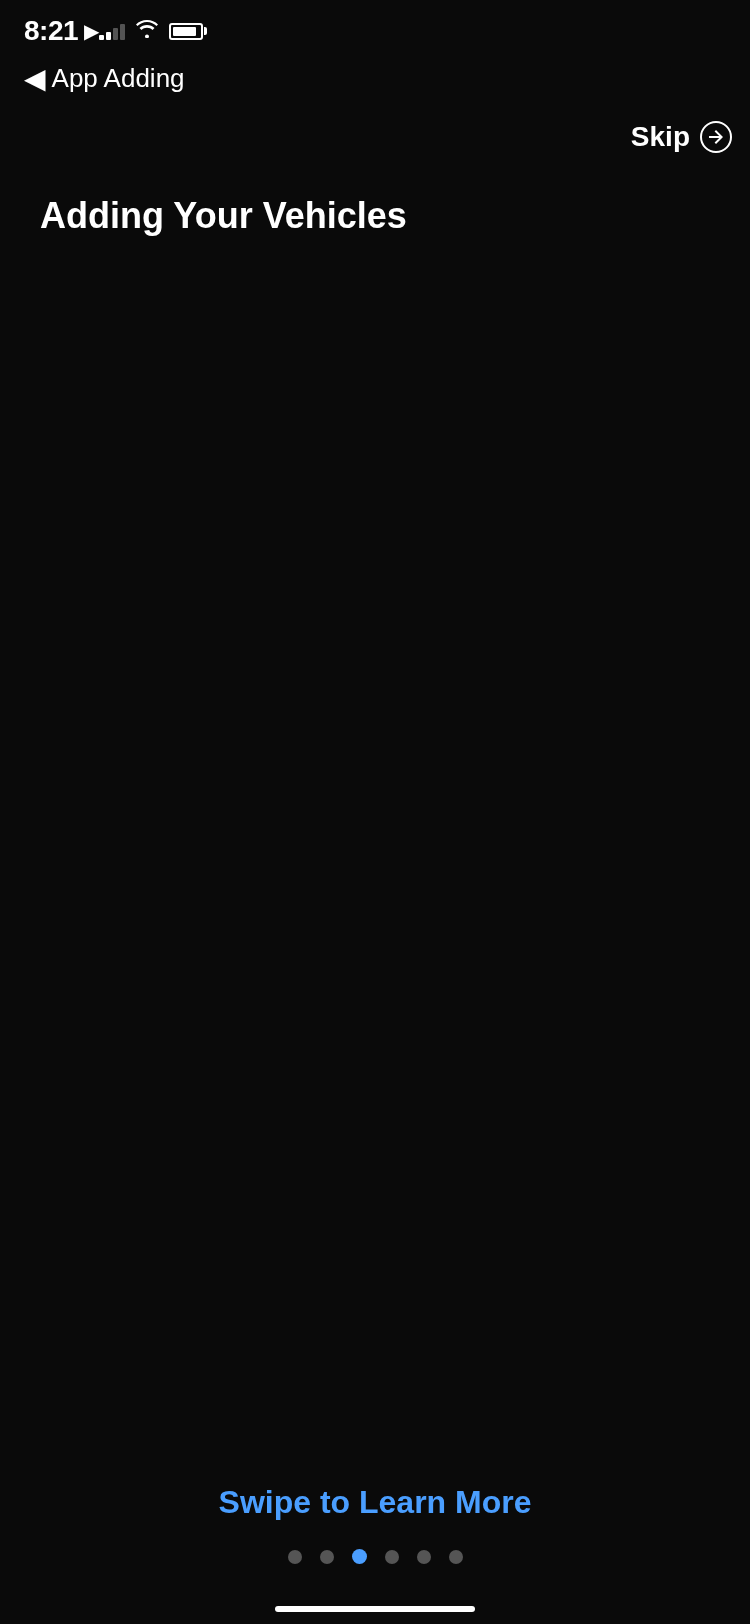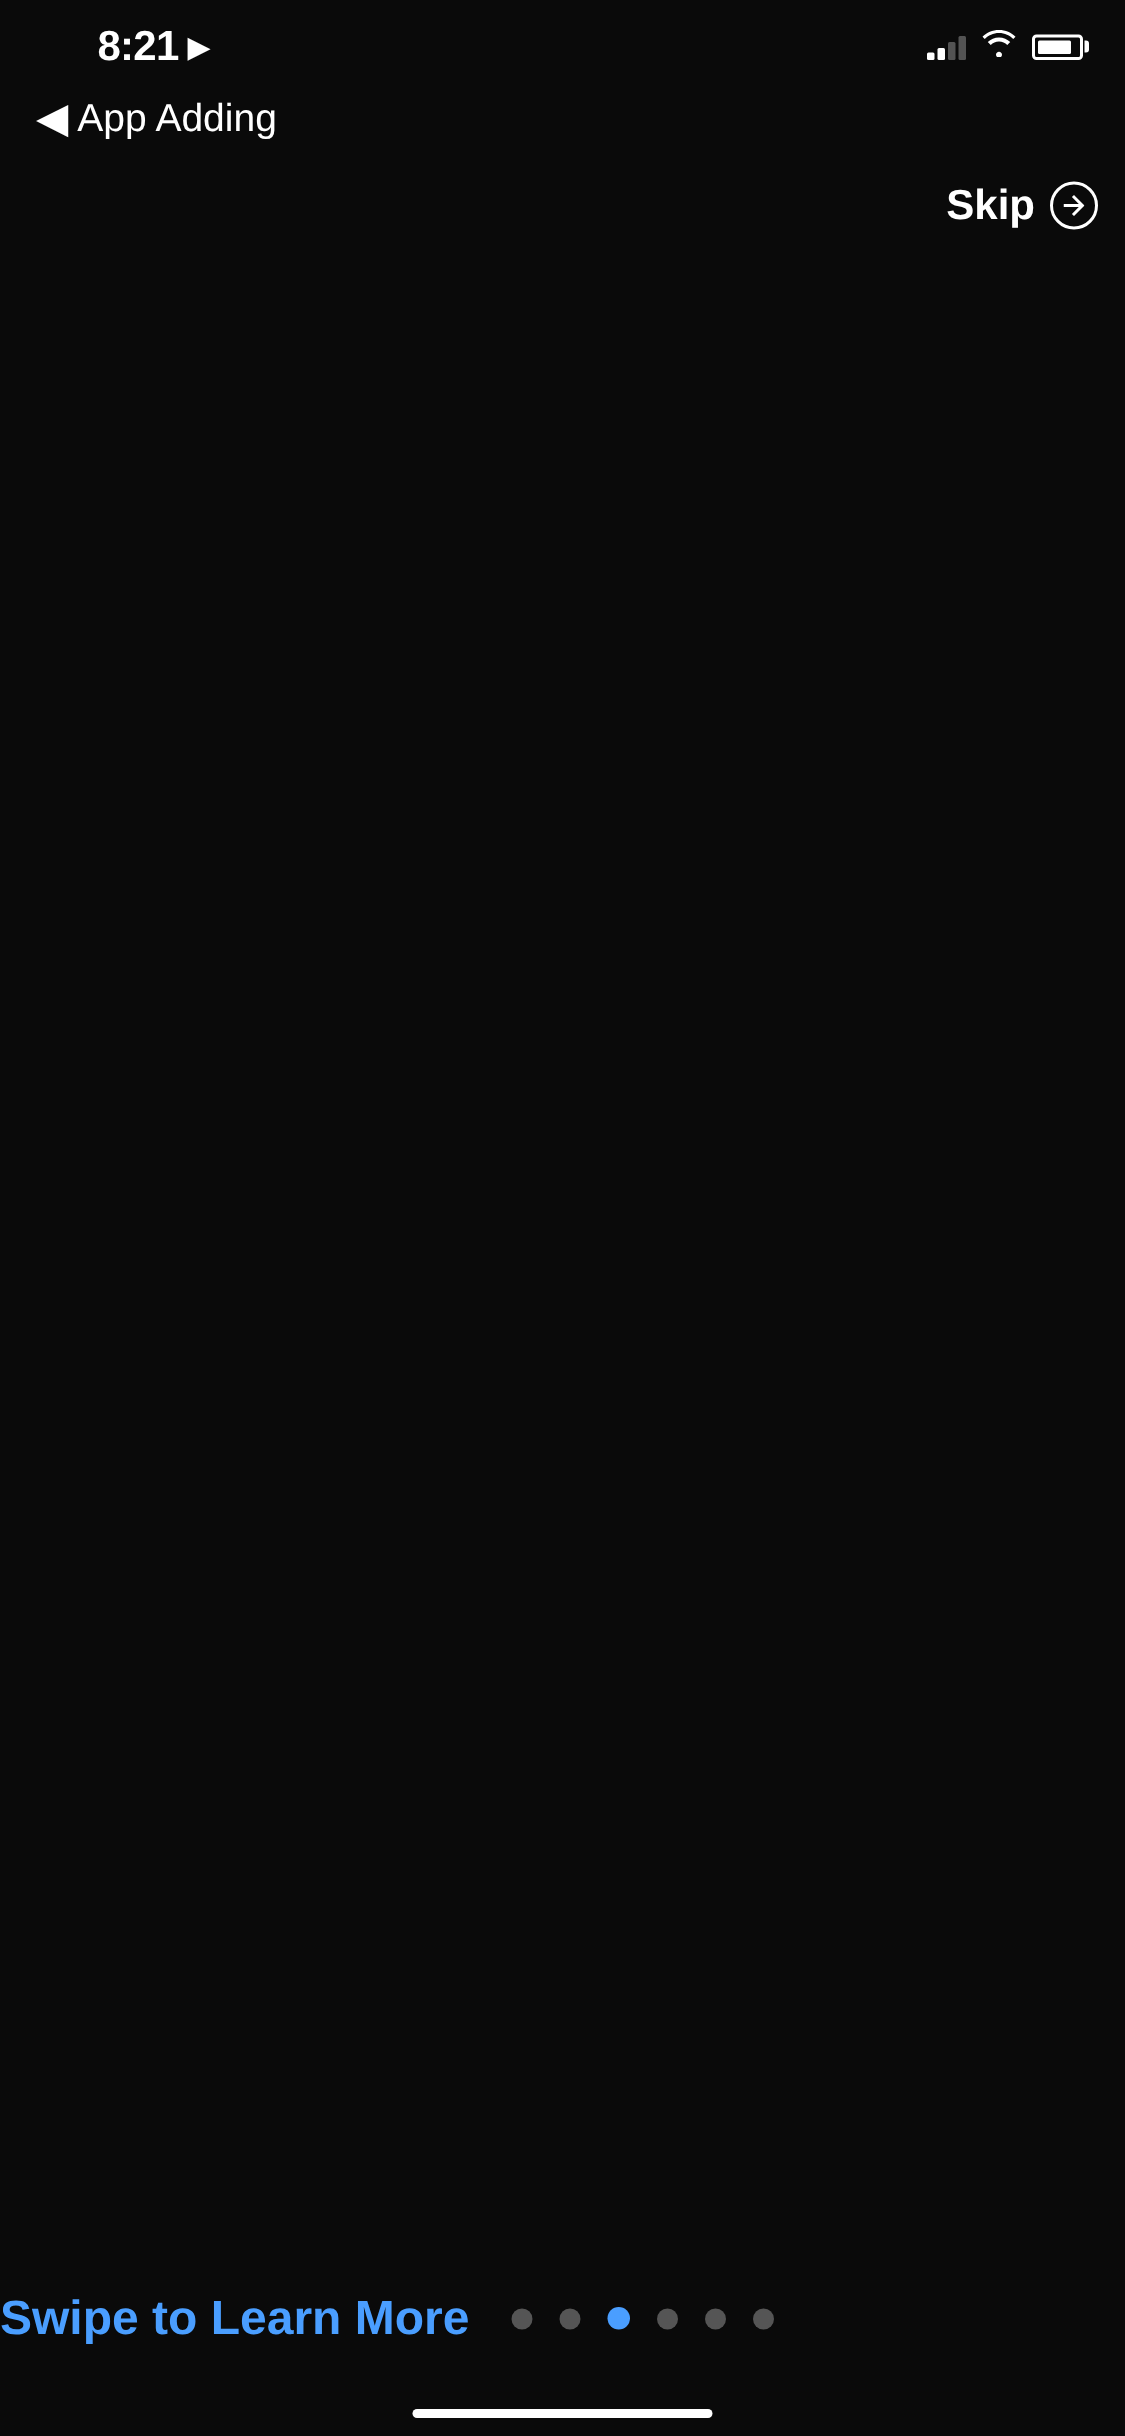--- a/index.html
+++ b/index.html
@@ -15,25 +15,24 @@
       font-family: -apple-system, 'Helvetica Neue', Arial, sans-serif;
       width: 750px;
       height: 1624px;
       overflow: hidden;
       position: relative;
     }
 
     
     .status-bar {
       display: flex;
-      justify-content: space-between;
+      justify-content: flex-start;
       align-items: center;
       padding: 16px 24px 8px 24px;
       height: 54px;
-      margin-left: 41px;
     }
 
     .status-left {
       display: flex;
       align-items: center;
       gap: 6px;
     }
 
     .status-time {
       font-size: 28px;
@@ -181,21 +180,21 @@
       line-height: 1.85;
     }
 
     
     .bottom-area {
       position: absolute;
       bottom: 60px;
       left: 0;
       right: 0;
       display: flex;
-      flex-direction: row;
+      flex-direction: column;
       align-items: center;
       gap: 28px;
     }
 
     .swipe-label {
       font-size: 32px;
       font-weight: 600;
       color: #4a9eff;
       text-align: center;
     }
@@ -272,20 +271,21 @@
     <span>Skip</span>
     <div class="skip-circle">
       <svg width="14" height="14" viewBox="0 0 14 14" fill="white">
         <path d="M7 0L5.6 1.4 10.2 6H0v2h10.2L5.6 12.6 7 14l7-7z"></path>
       </svg>
     </div>
   </div>
 </div>
 
 <div class="main-content">
+  <h1 class="page-title">Adding Your Vehicles</h1>
 </div>
 
 <div class="bottom-area">
   <span class="swipe-label">Swipe to Learn More</span>
   <div class="page-dots">
     <div class="dot"></div>
     <div class="dot"></div>
     <div class="dot active"></div>
     <div class="dot"></div>
     <div class="dot"></div>

